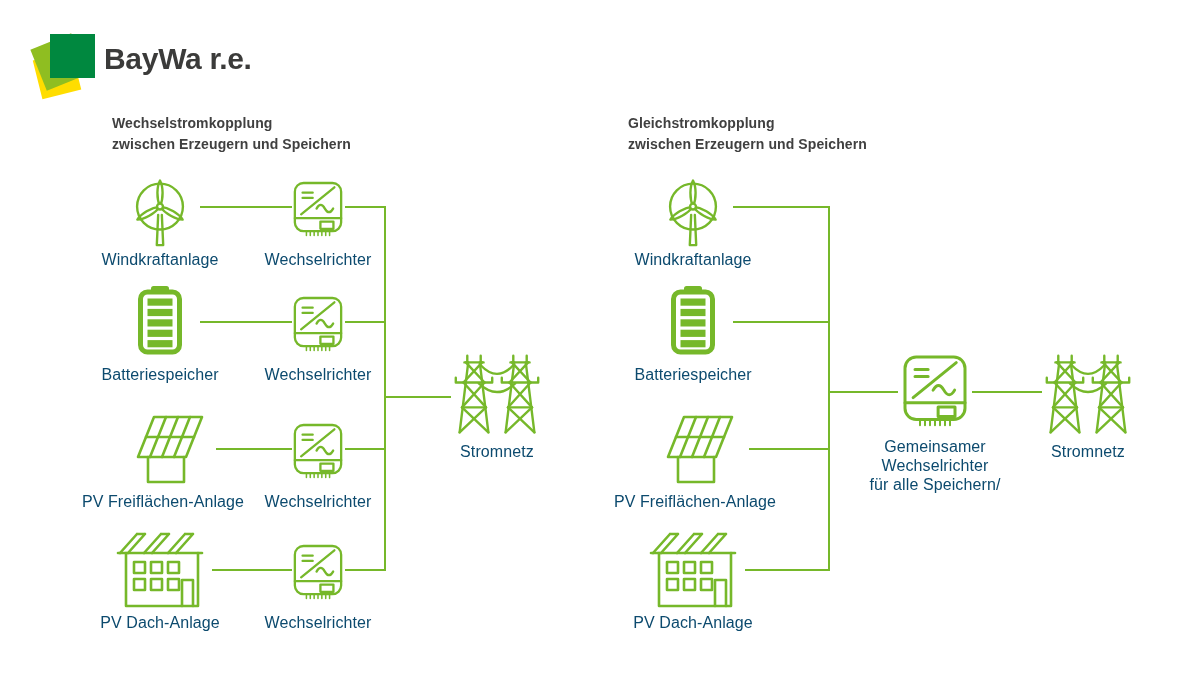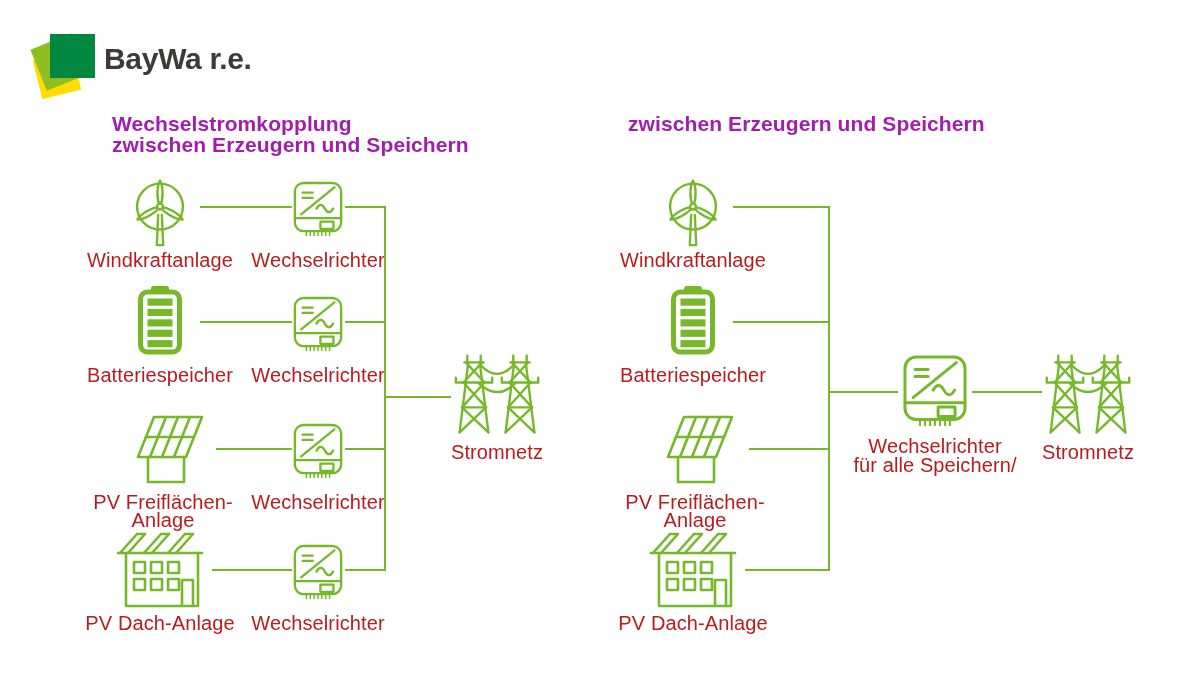--- a/index.html
+++ b/index.html
@@ -7,26 +7,26 @@
     width:1200px;height:675px;position:relative;overflow:hidden;
     background:#ffffff;
     font-family:"Liberation Sans", sans-serif;
   }
   .abs{position:absolute;}
   
   .hl{position:absolute;height:2px;background:#76B82A;}
   .vl{position:absolute;width:2px;background:#76B82A;}
   
   .panel-title{
-    position:absolute;color:#a21caf;font-size:21px;font-weight:700;
+    position:absolute;color:#404040;font-size:14px;font-weight:700;
     line-height:21px;letter-spacing:.1px;
   }
   
   .lbl{
-    position:absolute;color:#b91c1c;font-size:20px;line-height:18px;
+    position:absolute;color:#0c4a6e;font-size:16px;line-height:18px;
     text-align:center;letter-spacing:.1px;
   }
   
   .logo-sq{position:absolute;}
   .logo-text{
     position:absolute;left:68px;top:14px;font-size:30px;font-weight:700;
     color:#3b3b3a;letter-spacing:-0.3px;
   }
   svg.ico{display:block;}
 </style>
@@ -127,20 +127,21 @@
   <div class="logo-sq" style="left:1px;top:12px;width:44px;height:44px;background:#8FBE21;transform:rotate(-22deg);"></div>
   <div class="logo-sq" style="left:14px;top:6px;width:45px;height:44px;background:#00883F;"></div>
   <div class="logo-text">BayWa r.e.</div>
 </div>
 
 <div class="panel-title" style="left:112px;top:113px;">
   <div>Wechselstromkopplung</div>
   <div>zwischen Erzeugern und Speichern</div>
 </div>
 <div class="panel-title" style="left:628px;top:113px;">
+  <div>Gleichstromkopplung</div>
   <div>zwischen Erzeugern und Speichern</div>
 </div>
 
 <div class="abs" style="left:127px;top:178px;">
   <svg class="ico" width="66" height="70">
       <use href="#i-wind"></use>
     </svg>
 </div>
 <div class="lbl" style="left:70px;top:251px;width:180px;">Windkraftanlage</div>
 <div class="hl" style="left:200px;top:206px;width:92px;"></div>
@@ -241,20 +242,21 @@
 
 <div class="vl" style="left:828px;top:206px;height:365px;"></div>
 <div class="hl" style="left:830px;top:391px;width:68px;"></div>
 
 <div class="abs" style="left:900px;top:353px;">
   <svg class="ico" width="70" height="78">
       <use href="#i-inverter"></use>
     </svg>
 </div>
 <div class="lbl" style="left:845px;top:437px;width:180px;line-height:19px;">
+  <div>Gemeinsamer</div>
   <div>Wechselrichter</div>
   <div>für alle Speichern/</div>
 </div>
 
 <div class="hl" style="left:972px;top:391px;width:70px;"></div>
 
 <div class="abs" style="left:1042px;top:352px;">
   <svg class="ico" width="92" height="84">
       <use href="#i-grid"></use>
     </svg>

